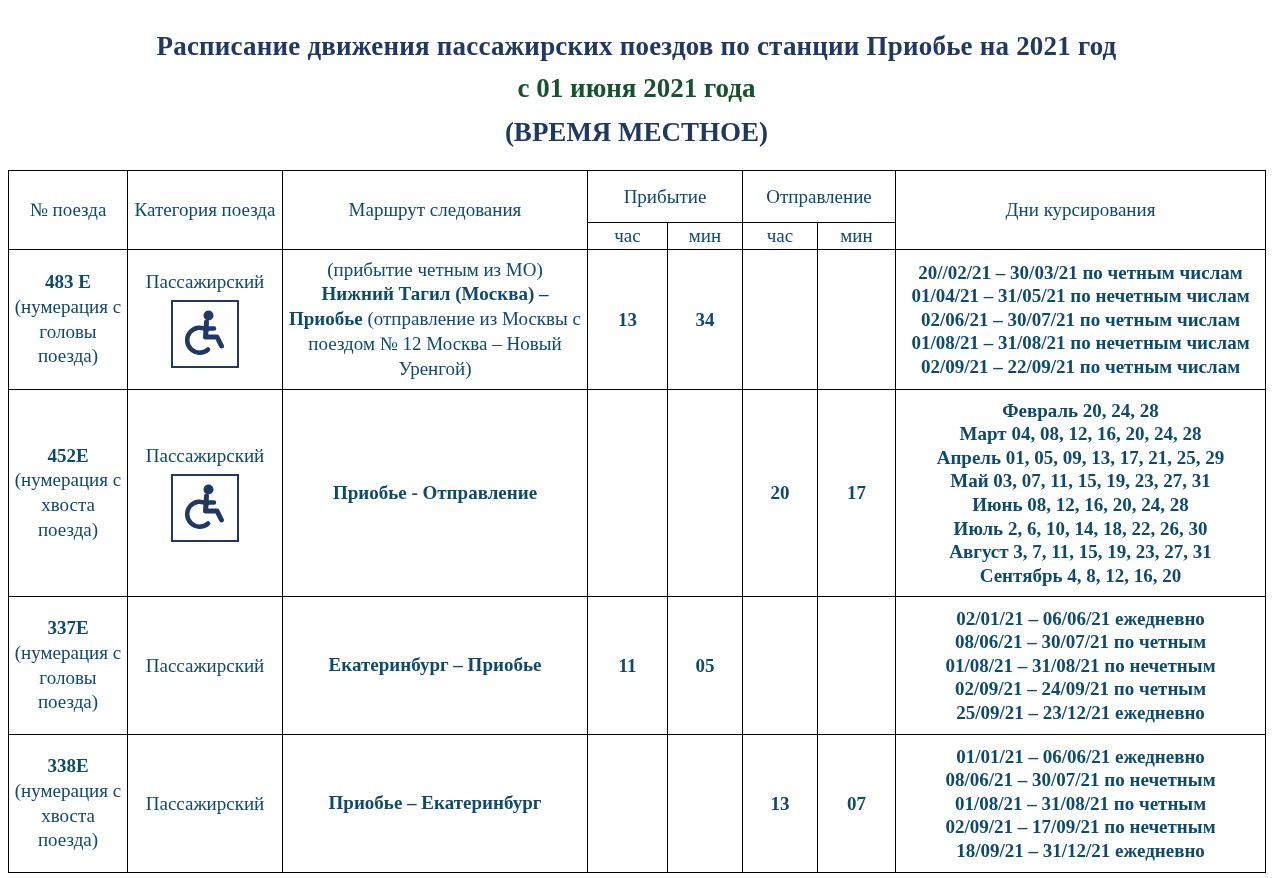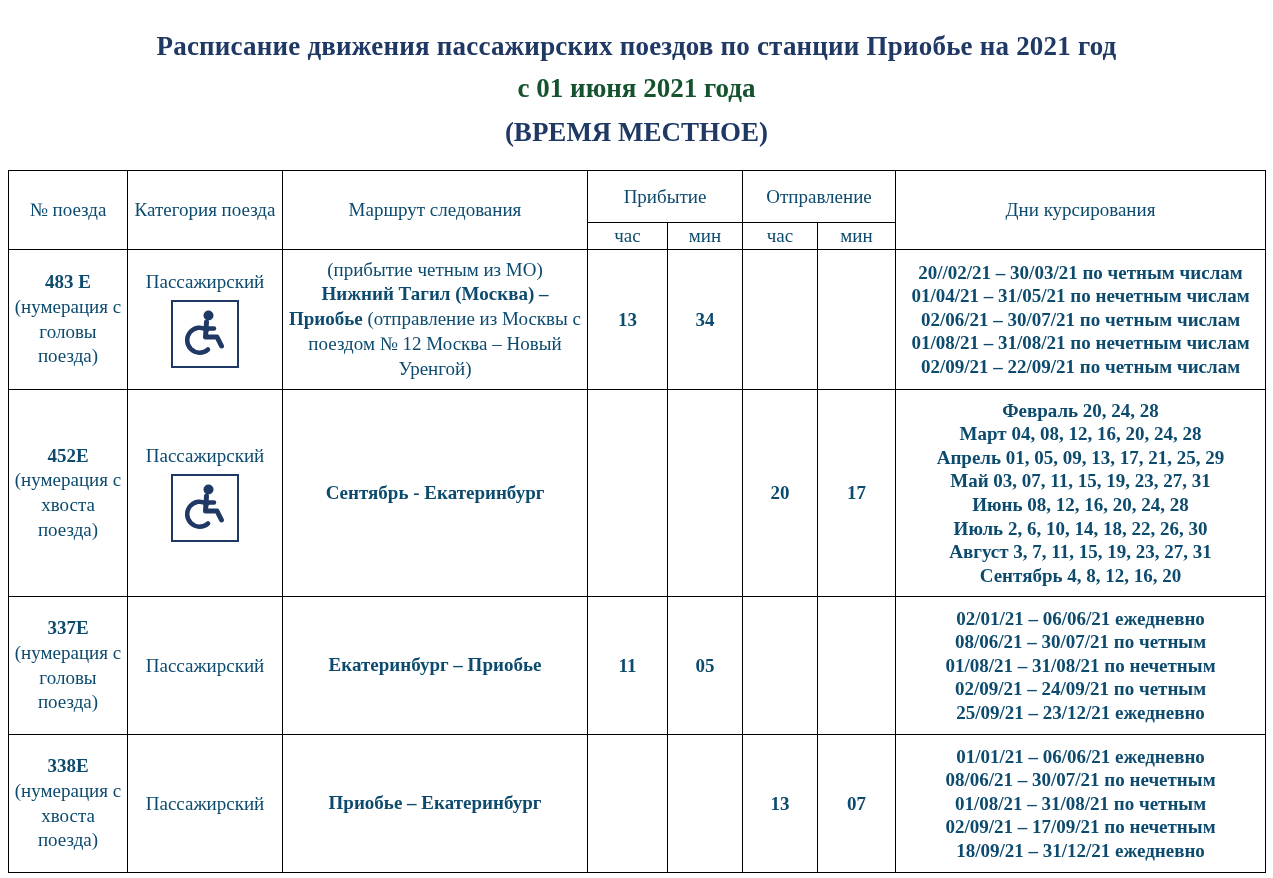--- a/index.html
+++ b/index.html
@@ -130,21 +130,21 @@
       <div class="icon-box">
         <svg width="50" height="50" viewBox="0 0 100 100" aria-hidden="true">
           <circle cx="57" cy="13" r="10" fill="#1F3864"></circle>
           <path d="M53 26 L51 56 L74 56 L83 74" fill="none" stroke="#1F3864" stroke-width="10" stroke-linecap="round" stroke-linejoin="round"></path>
           <path d="M52 39 L68 39" stroke="#1F3864" stroke-width="9" stroke-linecap="round"></path>
           <path d="M54 42 A25 25 0 1 0 56 81" fill="none" stroke="#1F3864" stroke-width="9" stroke-linecap="round"></path>
         </svg>
       </div>
     </td>
     <td class="route-cell">
-      <span class="bold">Сентябрь - Екатеринбург</span>
+      <span class="bold">Приобье - Отправление</span>
     </td>
     <td class="time-cell"></td>
     <td class="time-cell"></td>
     <td class="time-cell">20</td>
     <td class="time-cell">17</td>
     <td class="days-cell">
       <div>Февраль 20, 24, 28</div>
       <div>Март 04, 08, 12, 16, 20, 24, 28</div>
       <div>Апрель 01, 05, 09, 13, 17, 21, 25, 29</div>
       <div>Май 03, 07, 11, 15, 19, 23, 27, 31</div>

